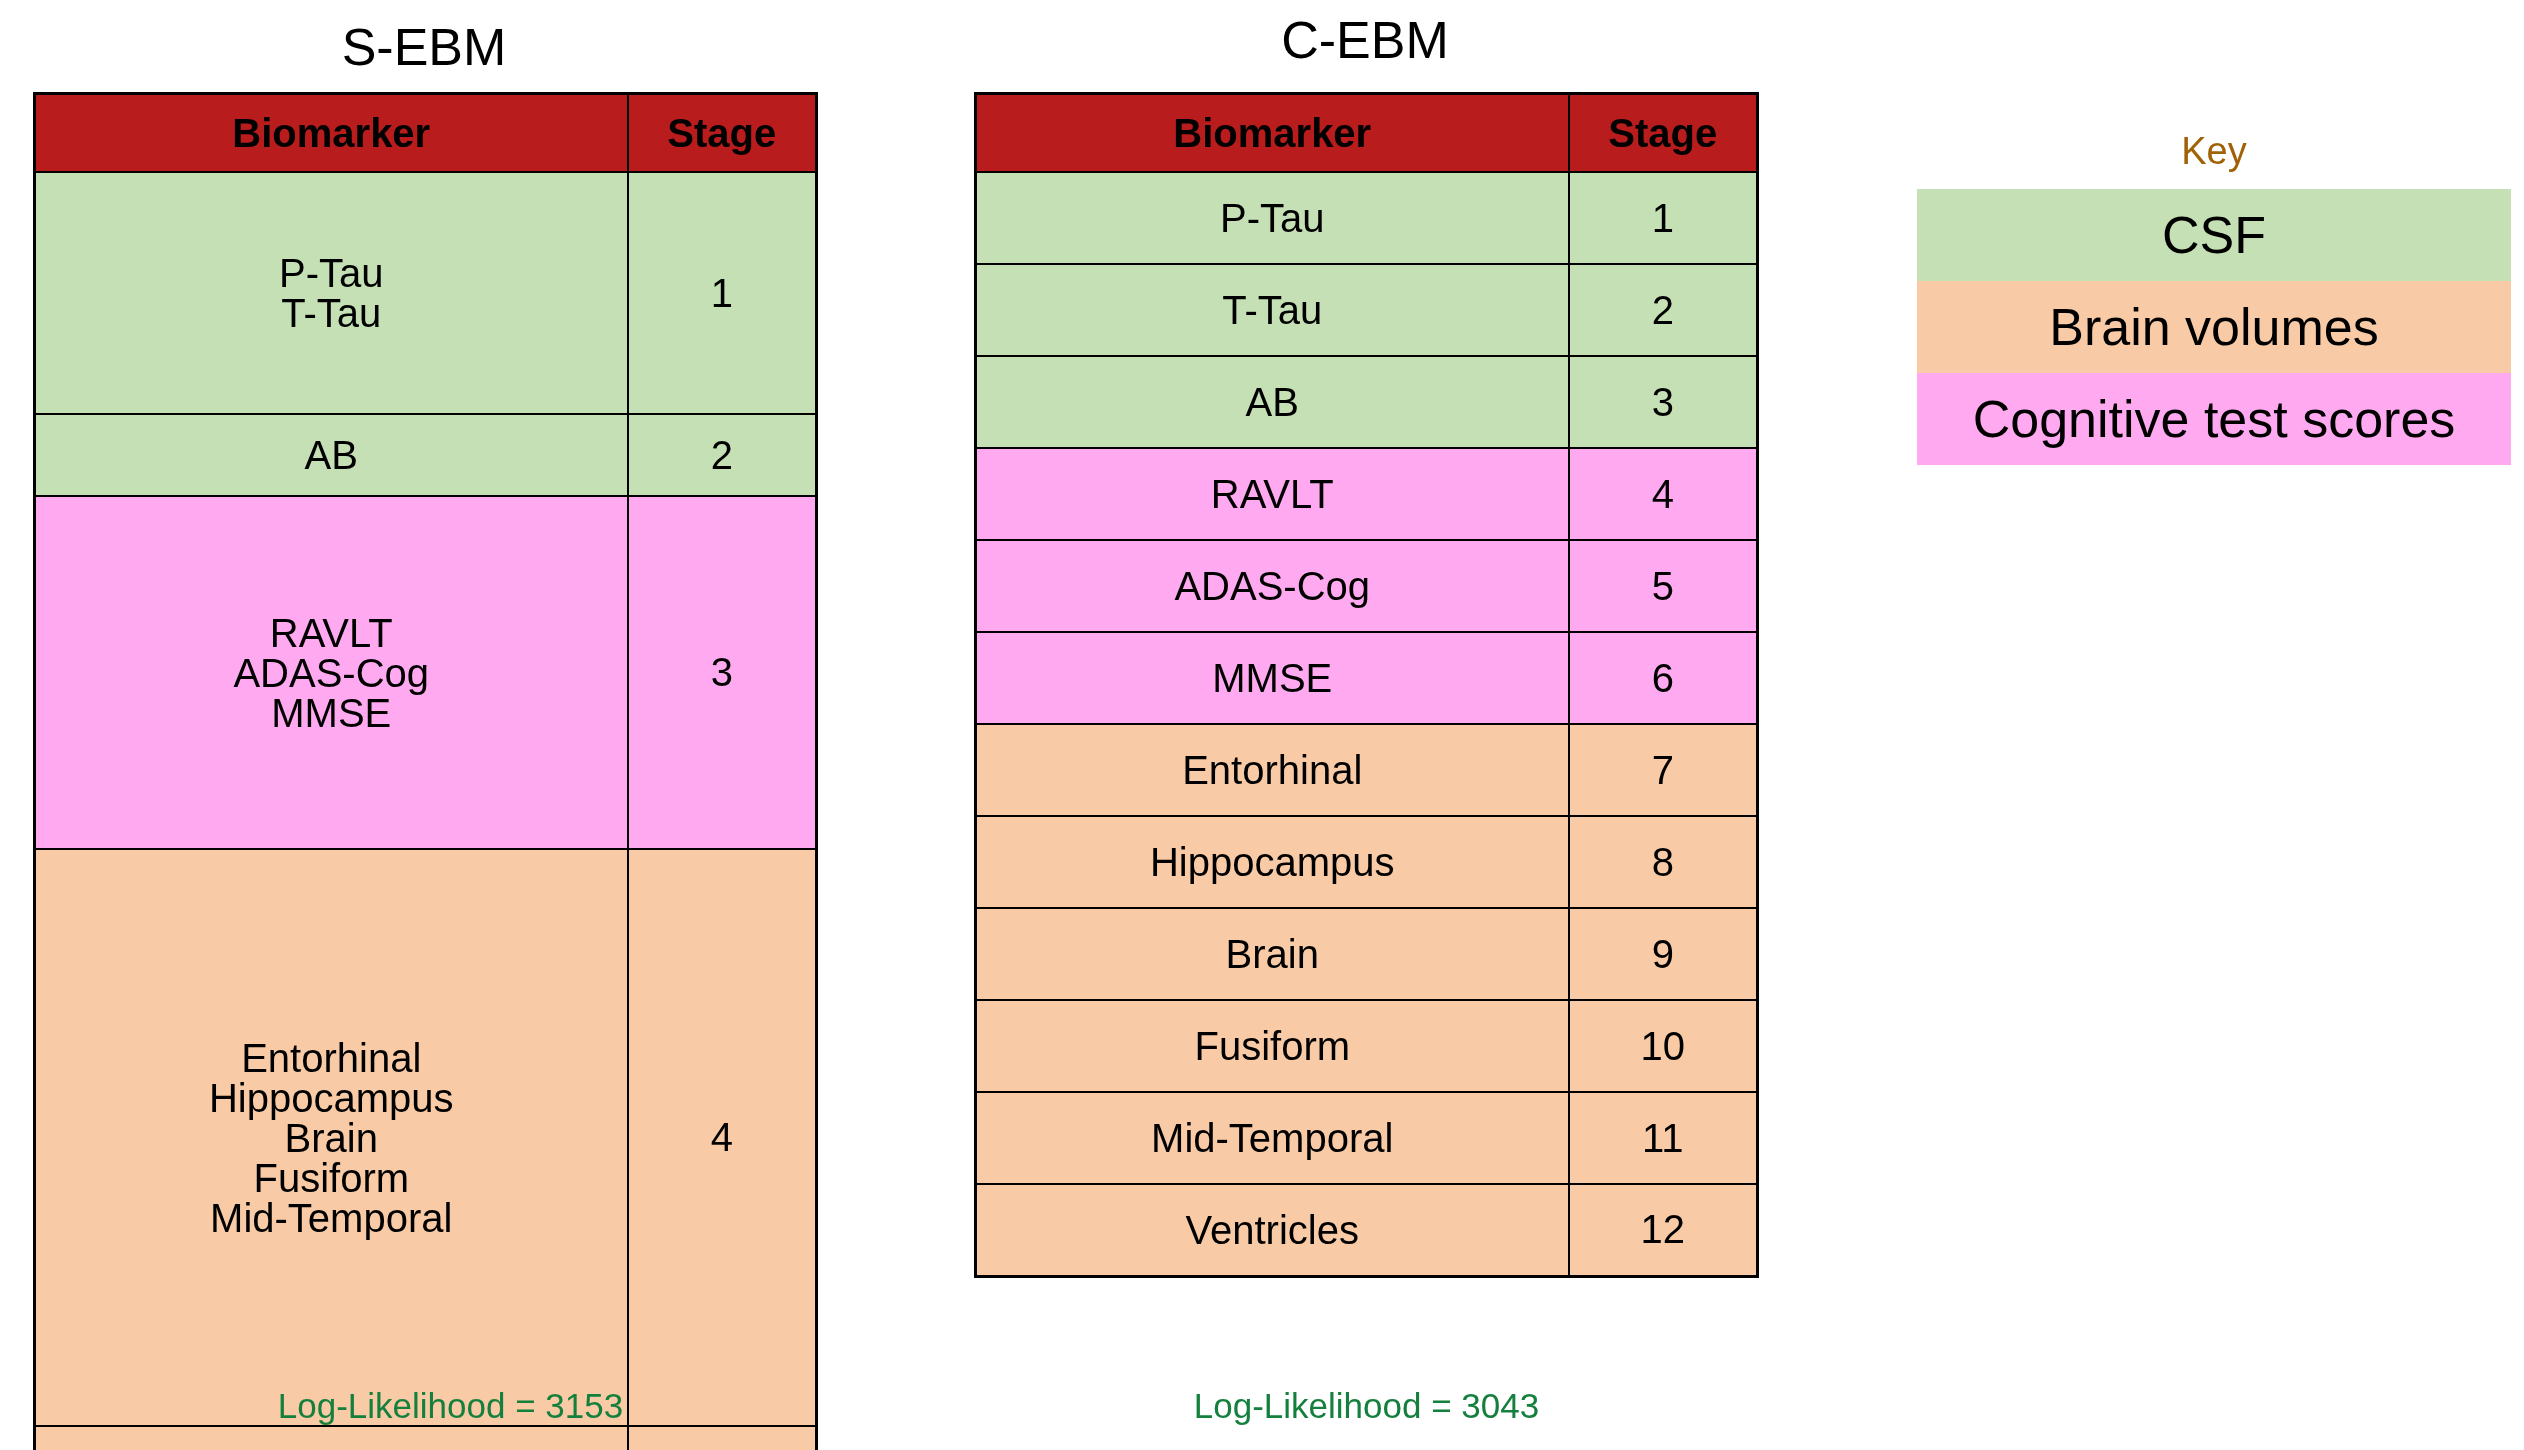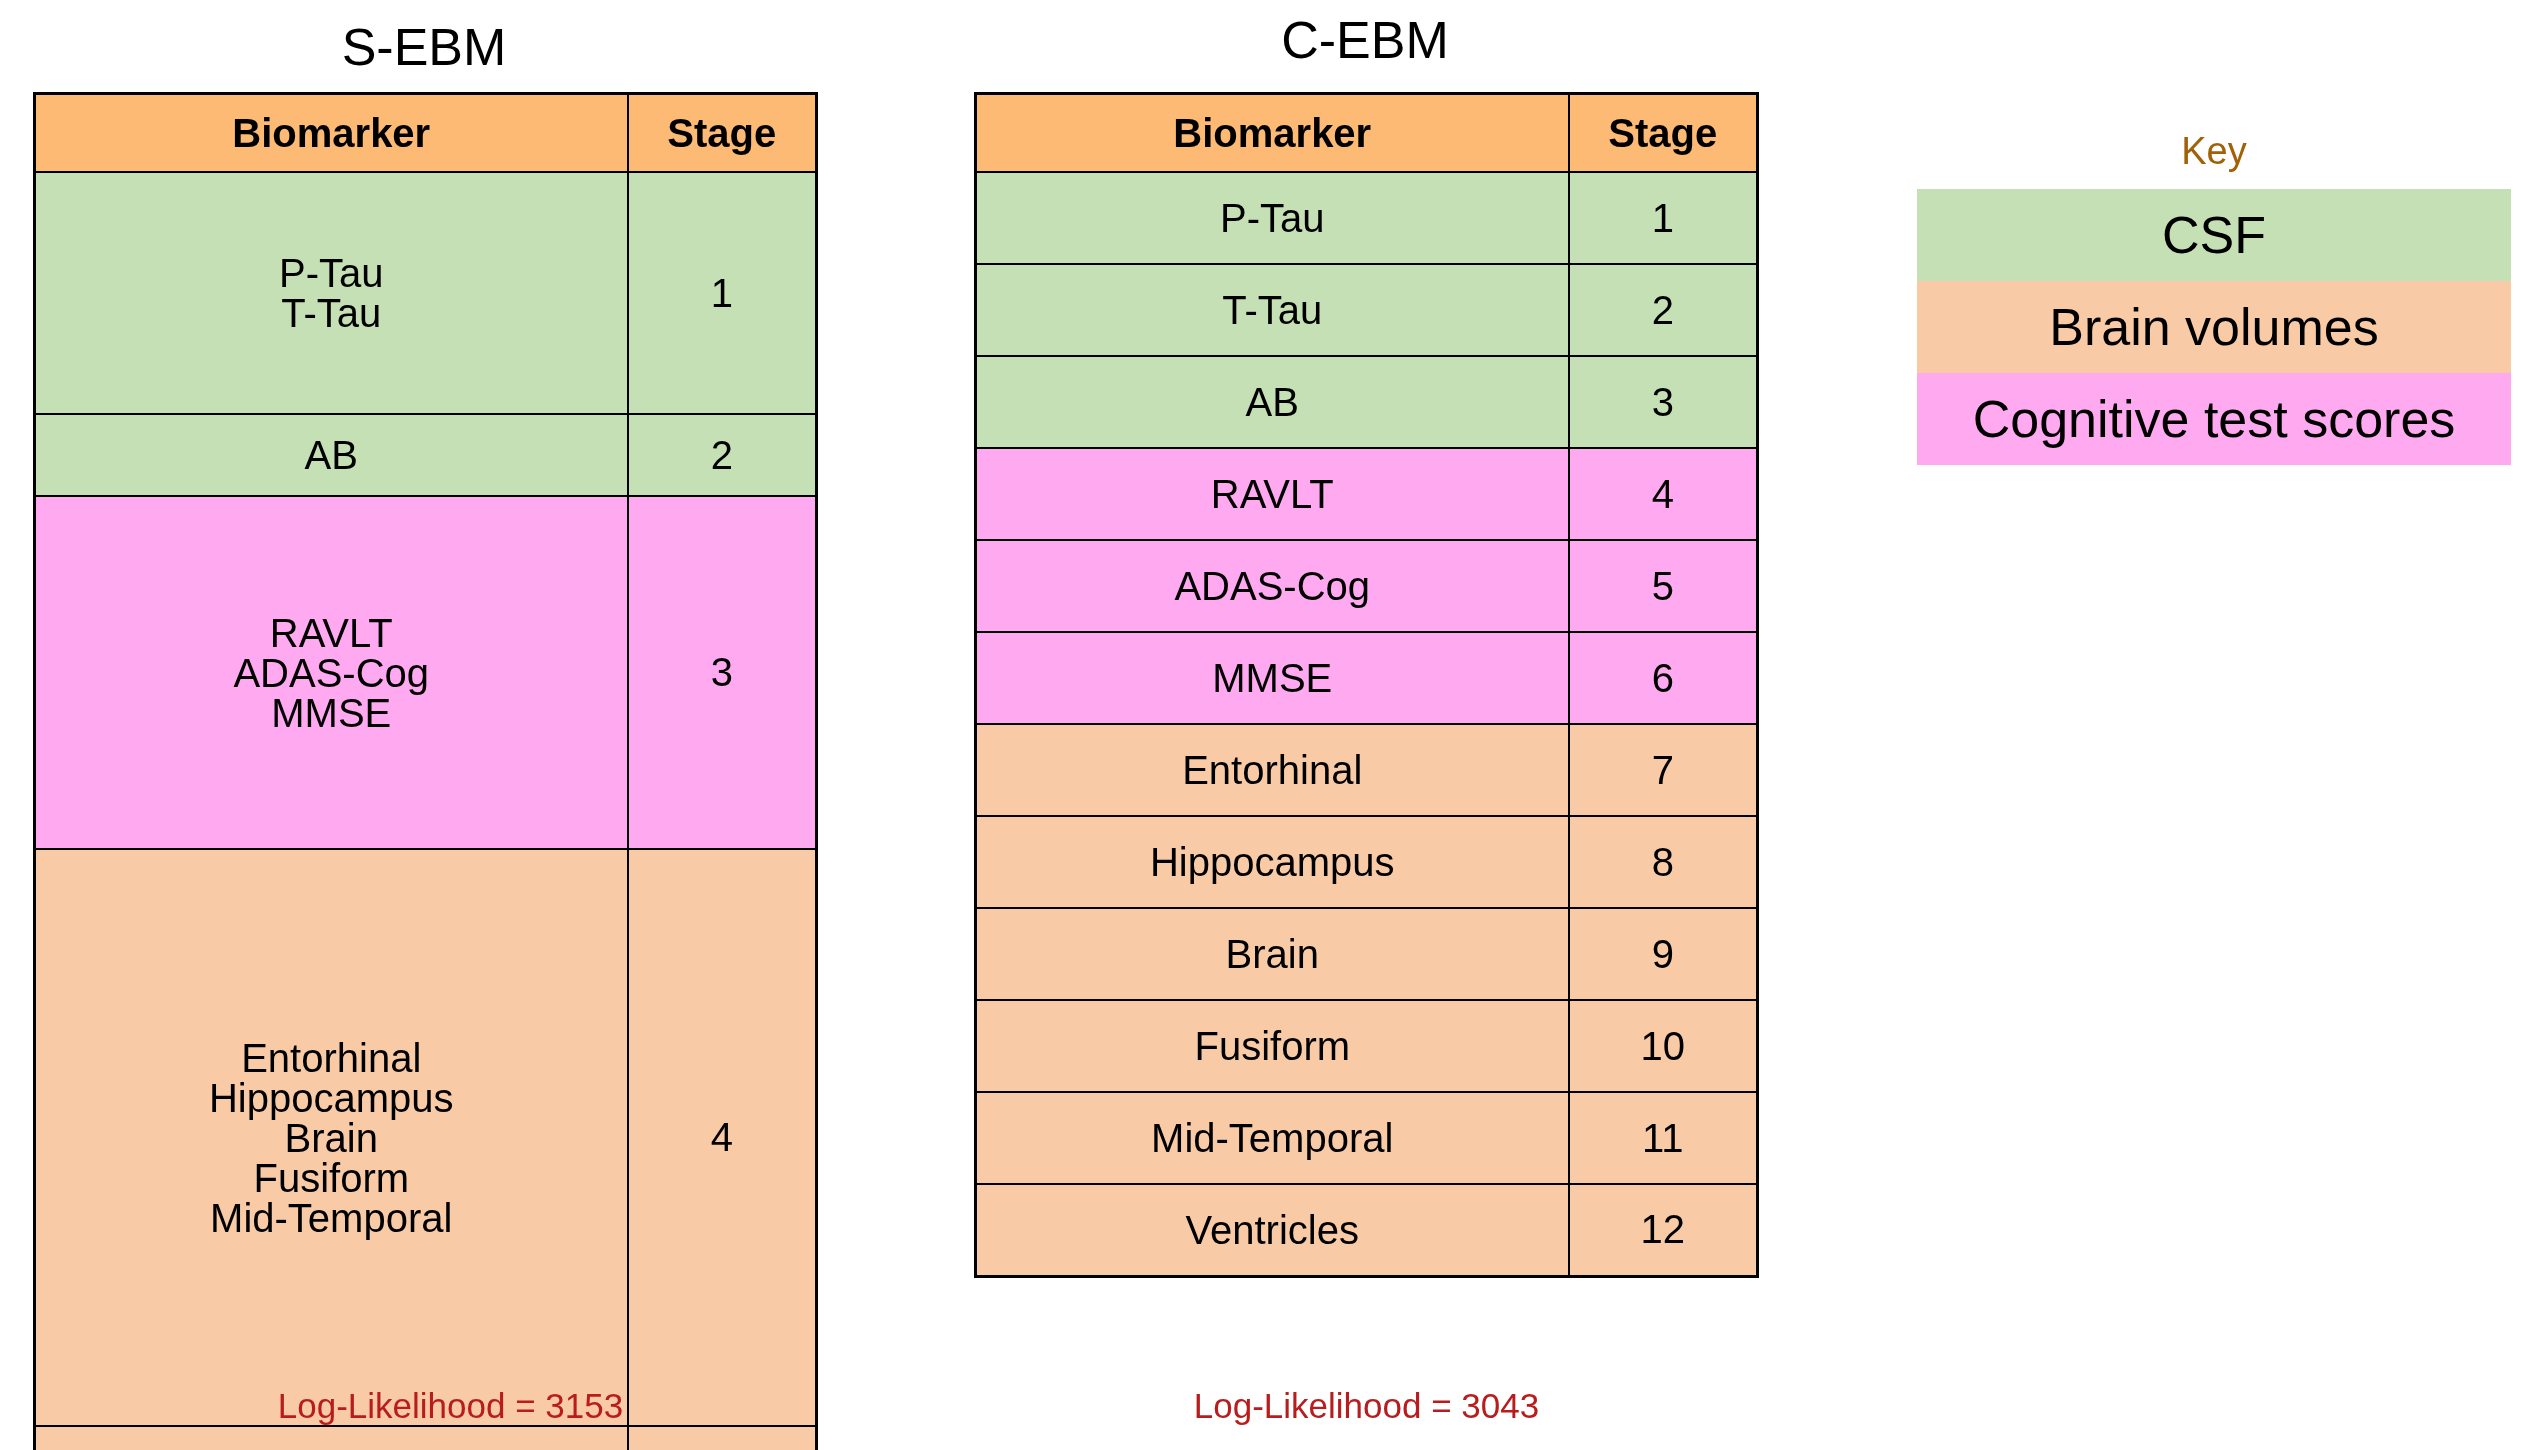--- a/index.html
+++ b/index.html
@@ -48,21 +48,21 @@
   .ebm-table td, .ebm-table th {
     border: 2.3px solid #000;
     text-align: center;
     vertical-align: middle;
     padding: 0;
     font-weight: 400;
     color: #000;
   }
 
   .ebm-table th {
-    background: #fdba74;
+    background: #b91c1c;
     font-weight: bold;
     font-size: 40px;
     height: 76px;
   }
 
   .col-biomarker { width: 593px; }
   .col-stage     { width: 189px; }
 
   .ebm-table td {
     font-size: 40px;
@@ -85,21 +85,21 @@
   .cat-cog  { background: #FFAAF0; }
   .cat-vol  { background: #F8CBA6; }
 
   
   .loglik {
     position: absolute;
     font-size: 35px;
     line-height: 1;
     text-align: center;
     white-space: nowrap;
-    color: #b91c1c;
+    color: #15803d;
   }
   #loglik-sebm { left: 69px;   top: 1388px; width: 763px; }
   #loglik-cebm { left: 985px; top: 1388px; width: 763px; }
 
   
   #key-block {
     position: absolute;
     left: 1917px;
     top: 113px;
     width: 594px;

